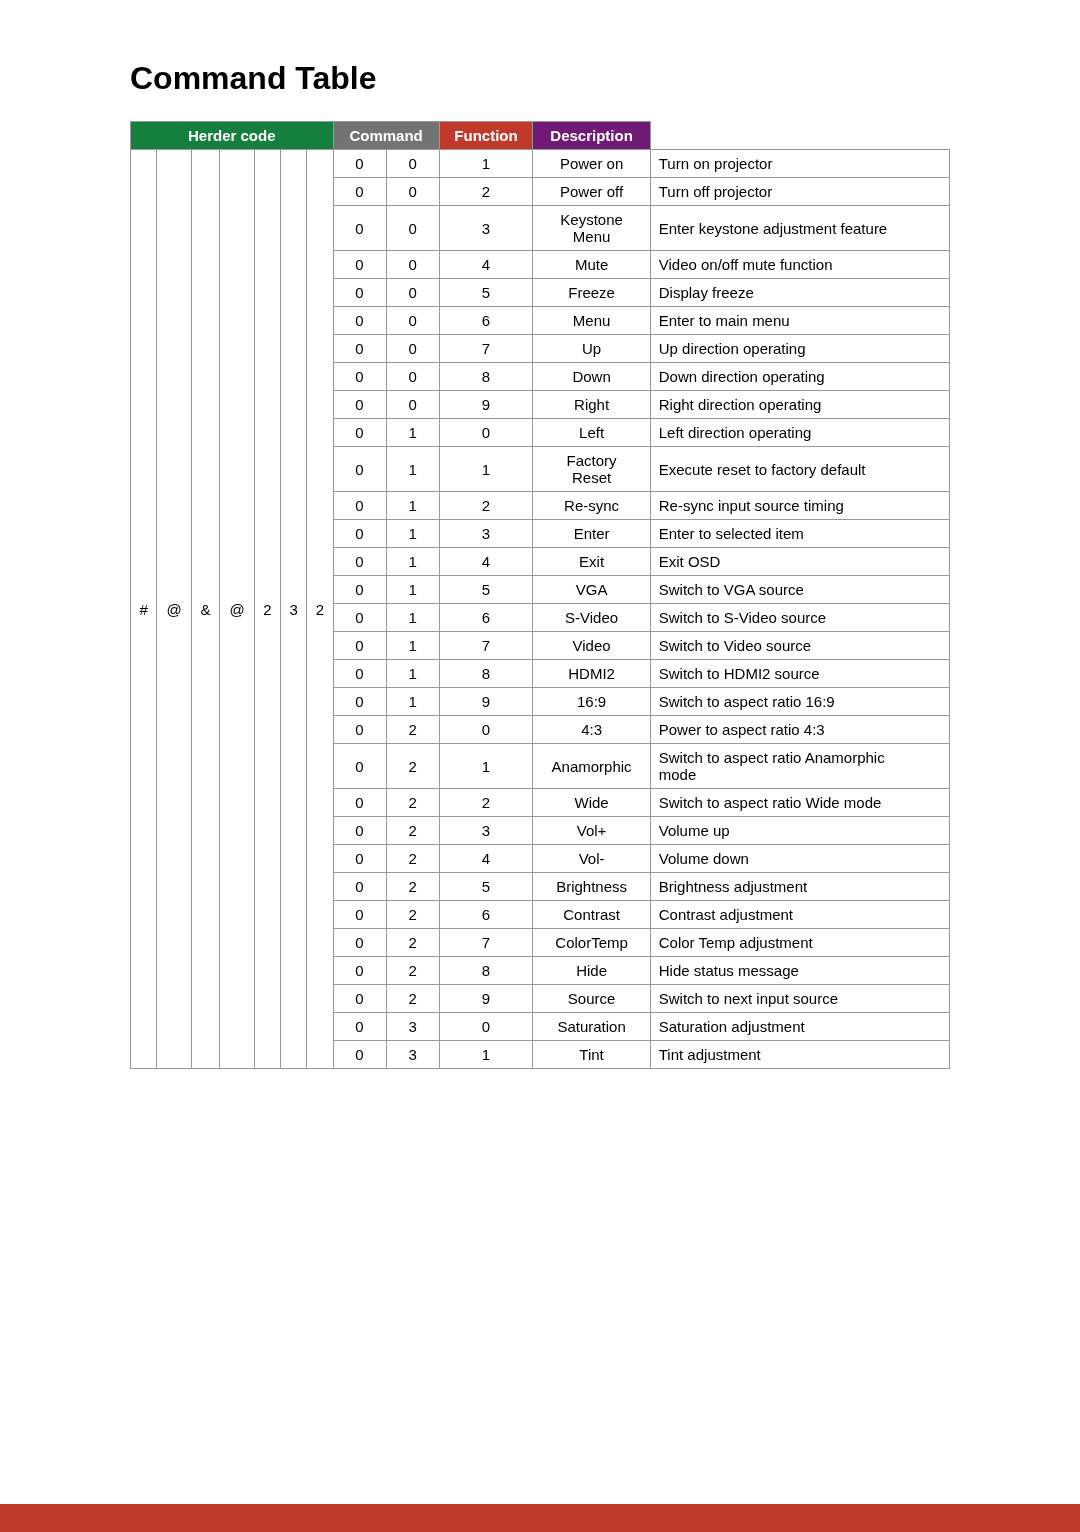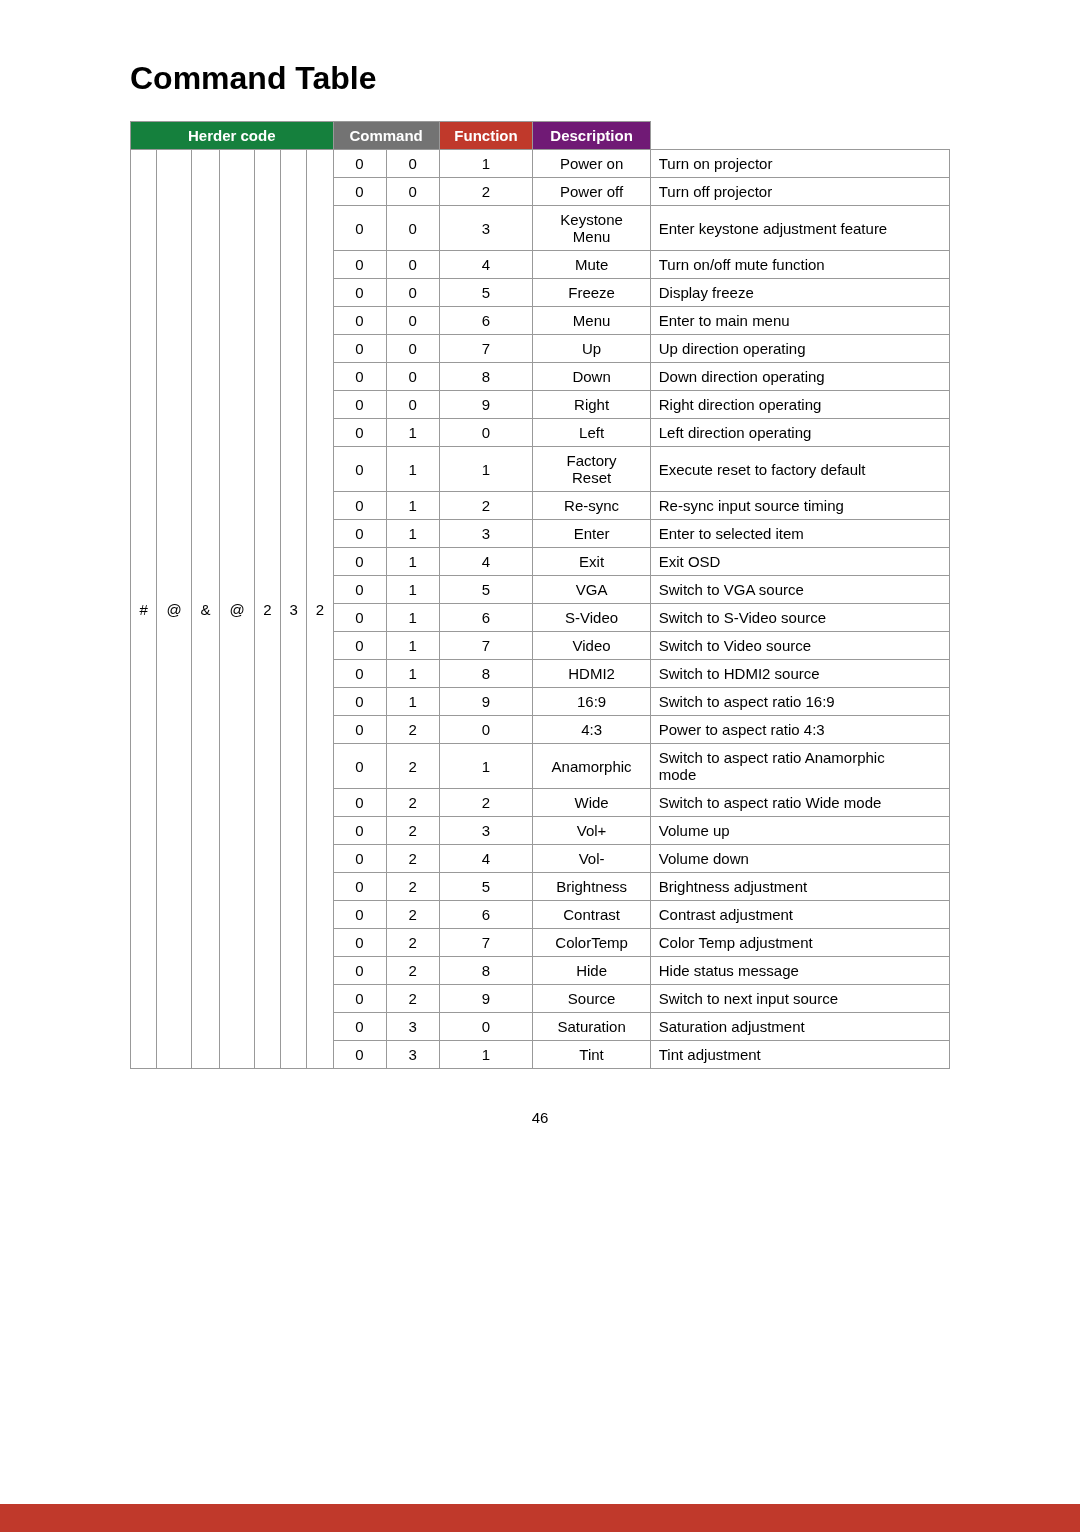--- a/index.html
+++ b/index.html
@@ -119,21 +119,21 @@
           <td>0</td>
           <td>3</td>
           <td class="col-function">Keystone<br>Menu</td>
           <td class="col-description">Enter keystone adjustment feature</td>
         </tr>
         <tr>
           <td>0</td>
           <td>0</td>
           <td>4</td>
           <td class="col-function">Mute</td>
-          <td class="col-description">Turn on/off mute function</td>
+          <td class="col-description">Video on/off mute function</td>
         </tr>
         <tr>
           <td>0</td>
           <td>0</td>
           <td>5</td>
           <td class="col-function">Freeze</td>
           <td class="col-description">Display freeze</td>
         </tr>
         <tr>
           <td>0</td>
@@ -313,16 +313,15 @@
         <tr>
           <td>0</td>
           <td>3</td>
           <td>1</td>
           <td class="col-function">Tint</td>
           <td class="col-description">Tint adjustment</td>
         </tr>
       </tbody>
     </table>
 
-  <div class="page-number">46</div>
 </div>
 
 <div class="footer-bar"></div>
 
 </body></html>

